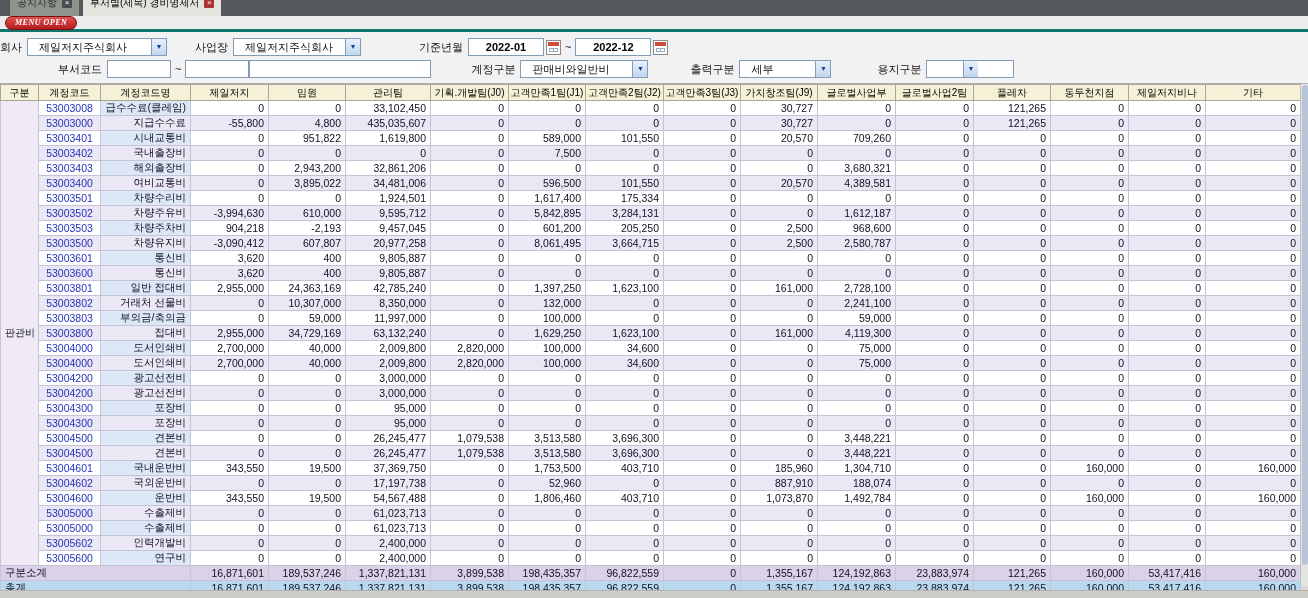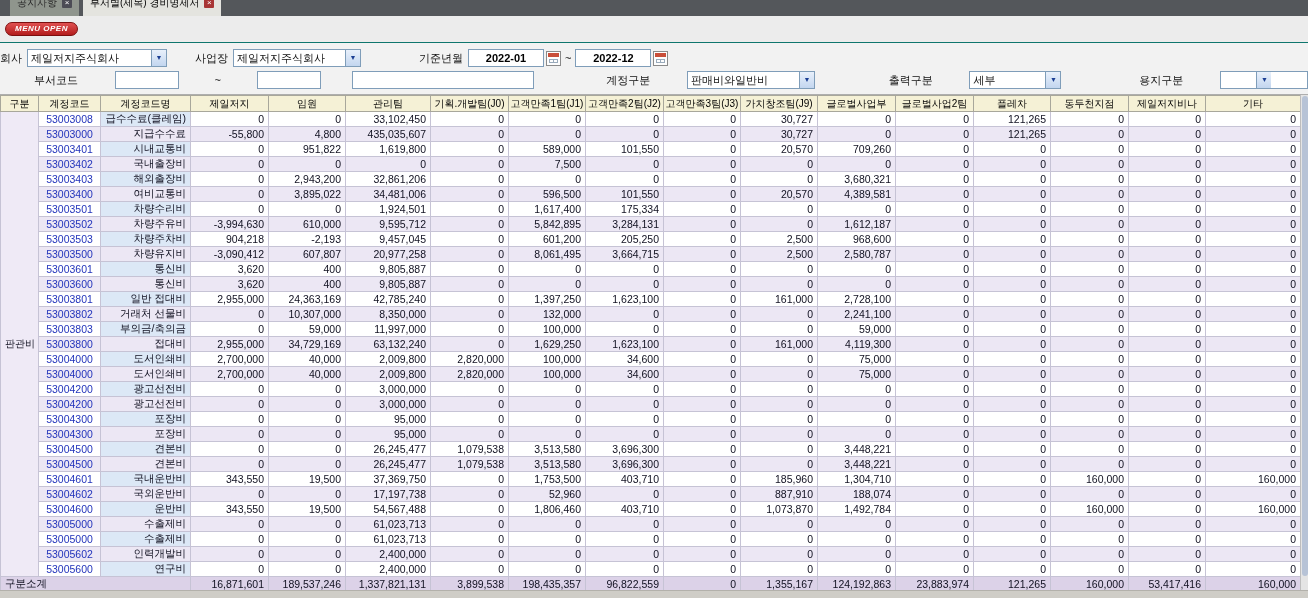--- a/index.html
+++ b/index.html
@@ -11,33 +11,33 @@
   .tab { height:26px; display:flex; align-items:center; gap:5px; padding:0 7px;
          border-radius:3px 3px 0 0; font-size:10px; cursor:default; }
   .tab.inactive { background:#8f958d; color:#2a2a2a; }
   .tab.active   { background:#e4e4df; color:#000; }
   .tab-close { width:10px; height:10px; font-size:8px; line-height:9px; text-align:center;
                color:#fff; border-radius:1px; }
   .tab.inactive .tab-close { background:#4c4c55; }
   .tab.active   .tab-close { background:#a83535; }
 
   
-  .menurow { height:27px; background:#ececec; border-bottom:1px solid #0f766e;
-             display:flex; align-items:center; padding-left:5px; }
+  .menurow { height:16px; background:#ececec; border-bottom:3px solid #0f766e;
+             display:flex; align-items:center; padding-left:5px;font-family:Liberation Serif, serif; }
   .menu-open { background:linear-gradient(#e05050,#b31d1d); border:1px solid #7c0f0f; color:#fff;
                font-size:8px; font-weight:bold; font-style:italic; padding:1px 9px 2px;
                border-radius:9px; letter-spacing:.5px; }
 
   
   .filters { height:52px; background:#f2f2f2; border-bottom:1px solid #aeaeae; padding-top:4px; }
   .frow { height:22px; display:flex; align-items:center; font-size:11px; color:#111; }
   .flabel { margin-right:5px; white-space:nowrap; }
   .combo { height:18px; background:#fff; border:1px solid #7f9db9; display:flex;
            align-items:center; font-size:11px; }
-  .combo .val { flex:1; padding:0 3px; overflow:hidden; white-space:nowrap; }
+  .combo .val { flex:1; padding:0 3px; overflow:hidden; white-space:nowrap;margin-left:8px; }
   .combo .arrow { width:15px; height:16px; background:linear-gradient(#e8f0fb,#c3d6ef);
            border-left:1px solid #7f9db9; color:#1c3f94; font-size:7px; line-height:16px; text-align:center; }
   .tbox { height:18px; border:1px solid #7f9db9; background:#fff; font-size:11px; padding:0 3px;
           font-family:"Liberation Sans","DejaVu Sans",sans-serif; }
   .dateb { width:76px; text-align:center; font-weight:bold; }
   .calbtn { width:15px; height:15px; border:1px solid #8a8a8a; background:#fdfdfd; margin-left:2px;
             position:relative; }
   .calbtn:before { content:""; position:absolute; left:1px; right:1px; top:1px; height:4px; background:#c94f3a; }
   .calbtn:after { content:""; position:absolute; left:2px; right:2px; top:7px; bottom:2px;
       background:linear-gradient(#9ab 1px,transparent 1px),linear-gradient(90deg,#9ab 1px,transparent 1px);
@@ -100,21 +100,21 @@
       <span class="val">제일저지주식회사</span>
       <span class="arrow">▼</span>
     </span>
     <span class="flabel" style="margin-left:58px;">기준년월</span>
     <input class="tbox dateb" value="2022-01" style="">
     <span class="calbtn"></span>
     <span class="tilde">~</span>
     <input class="tbox dateb" value="2022-12" style="">
     <span class="calbtn"></span>
   </div>
-  <div class="frow" style="padding-left:34px;justify-content:space-between;">
+  <div class="frow" style="padding-left:58px;">
     <span class="flabel">부서코드</span>
     <input class="tbox" style="width: 64px;">
     <span class="tilde">~</span>
     <input class="tbox" style="width: 64px;">
     <input class="tbox" style="width: 182px;">
     <span class="flabel" style="margin-left:40px;">계정구분</span>
     <span class="combo" style="width:128px;">
       <span class="val">판매비와일반비</span>
       <span class="arrow">▼</span>
     </span>

